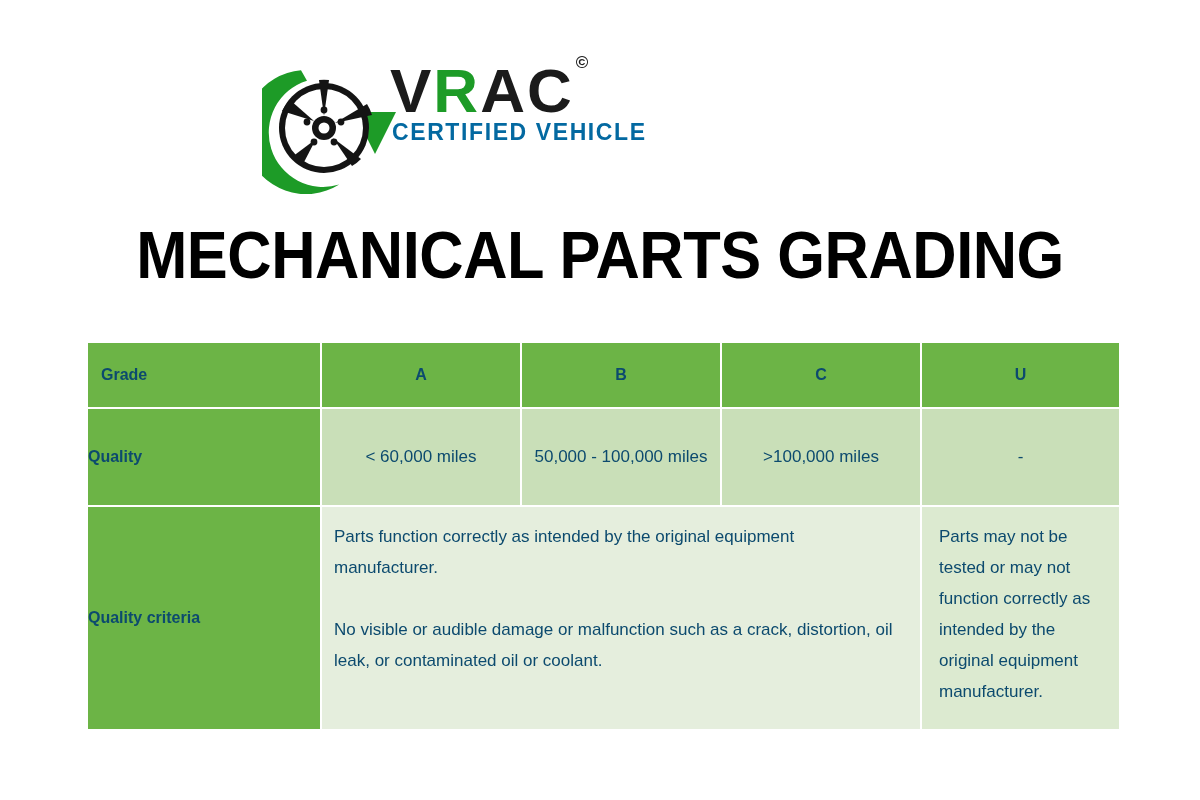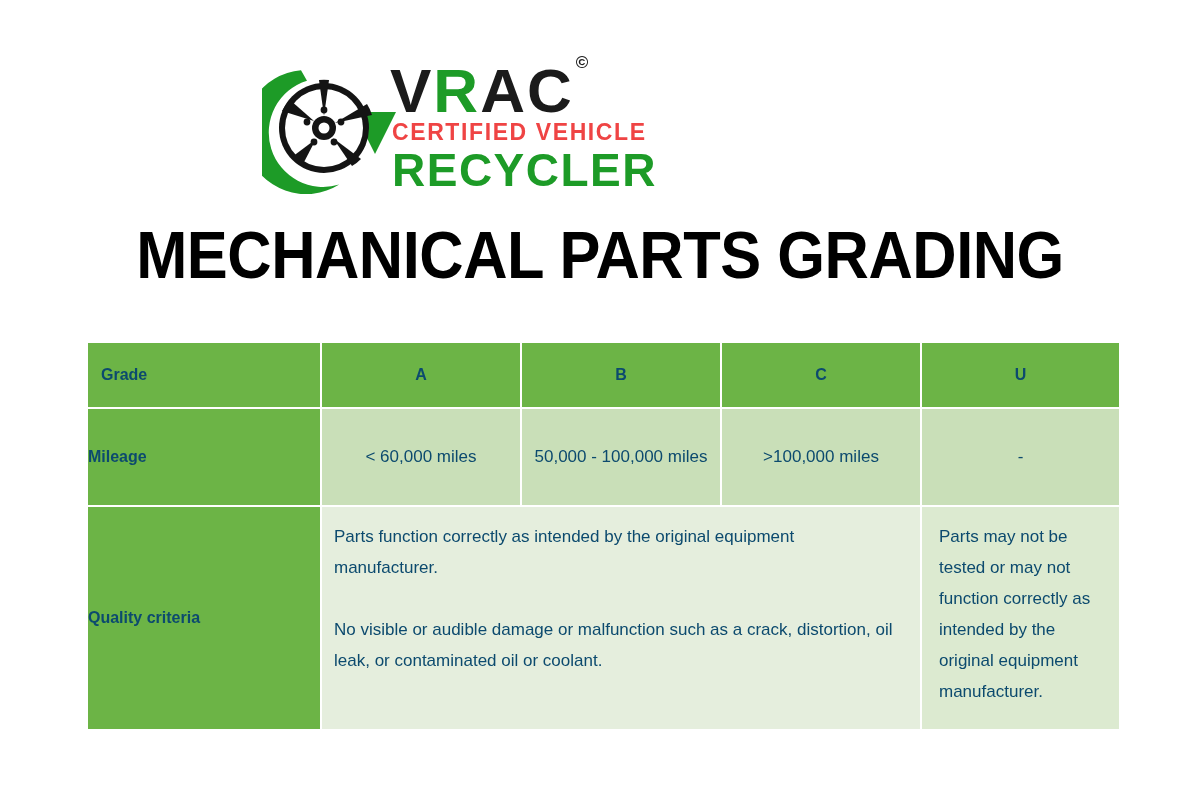--- a/index.html
+++ b/index.html
@@ -75,21 +75,21 @@
   }
   .cert-line {
     position: absolute;
     left: 2px;
     top: 68px;
     font-family: "Liberation Sans", sans-serif;
     font-weight: 700;
     font-size: 23px;
     line-height: 24px;
     letter-spacing: 1.6px;
-    color: #ef4444;
+    color: #0369a1;
     white-space: nowrap;
   }
   .recy-line {
     position: absolute;
     left: 2px;
     top: 94px;
     font-family: "Liberation Sans", sans-serif;
     font-weight: 700;
     font-size: 46px;
     line-height: 48px;
@@ -232,21 +232,20 @@
             <circle cx="72" cy="88" r="3.4"></circle>
             <circle cx="52" cy="88" r="3.4"></circle>
             <circle cx="45" cy="68" r="3.4"></circle>
           </g>
         </svg>
       </div>
 
       <div class="logo-text">
         <div class="vrac-line"><span>V</span><span class="grn">R</span><span>AC</span><span class="vrac-sup">©</span></div>
         <div class="cert-line">CERTIFIED VEHICLE</div>
-        <div class="recy-line">RECYCLER</div>
       </div>
 
     </div>
   </div>
 
   <div class="page-title">MECHANICAL PARTS GRADING</div>
 
   <table class="grade-table">
     <colgroup>
       <col class="col-label">
@@ -259,21 +258,21 @@
 
       <tr class="hdr">
         <td class="lbl">Grade</td>
         <td class="gcell">A</td>
         <td class="gcell">B</td>
         <td class="gcell">C</td>
         <td class="gcell">U</td>
       </tr>
 
       <tr class="mileage-row">
-        <td class="rowlabel">Mileage</td>
+        <td class="rowlabel">Quality</td>
         <td class="val">&lt; 60,000 miles</td>
         <td class="val">50,000 - 100,000 miles</td>
         <td class="val">&gt;100,000 miles</td>
         <td class="val">-</td>
       </tr>
 
       <tr class="quality-row">
         <td class="rowlabel">Quality criteria</td>
         <td class="qtext" colspan="3">
           <p class="qpara">Parts function correctly as intended by the original equipment manufacturer.</p>

